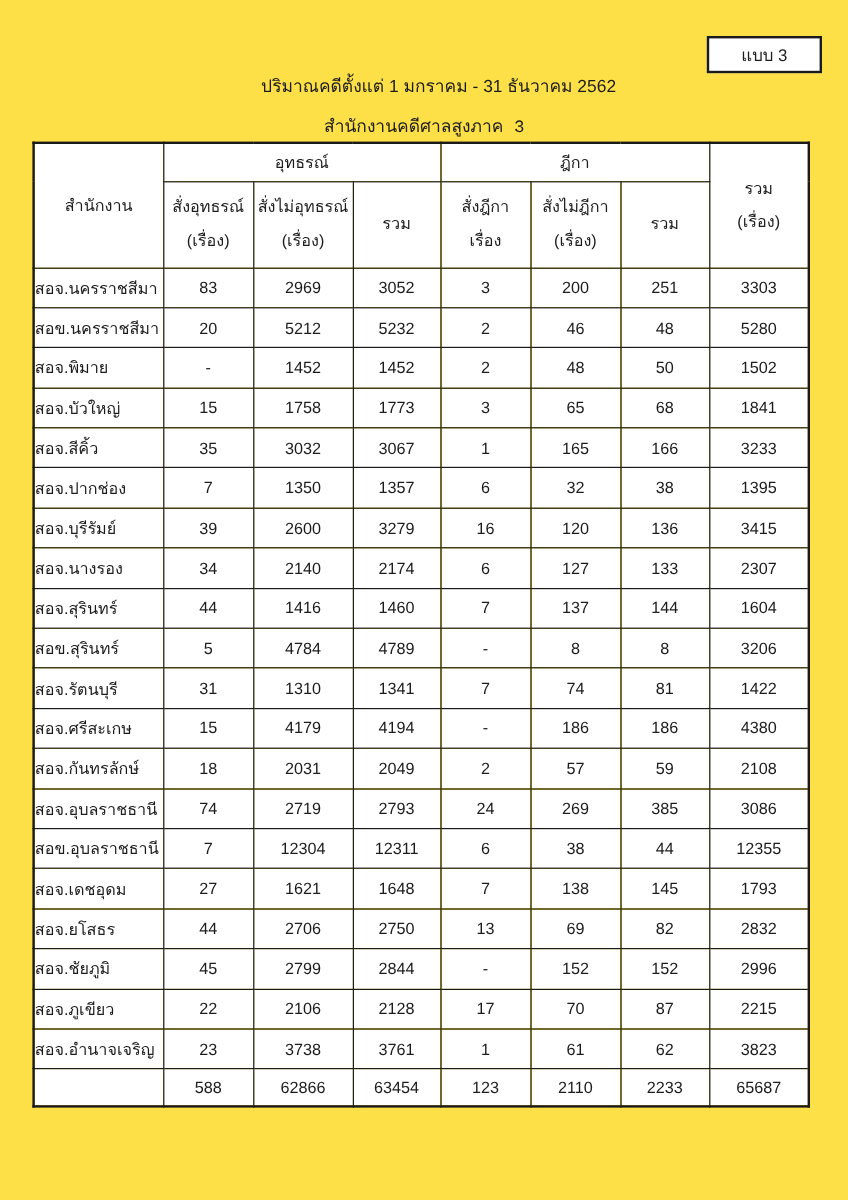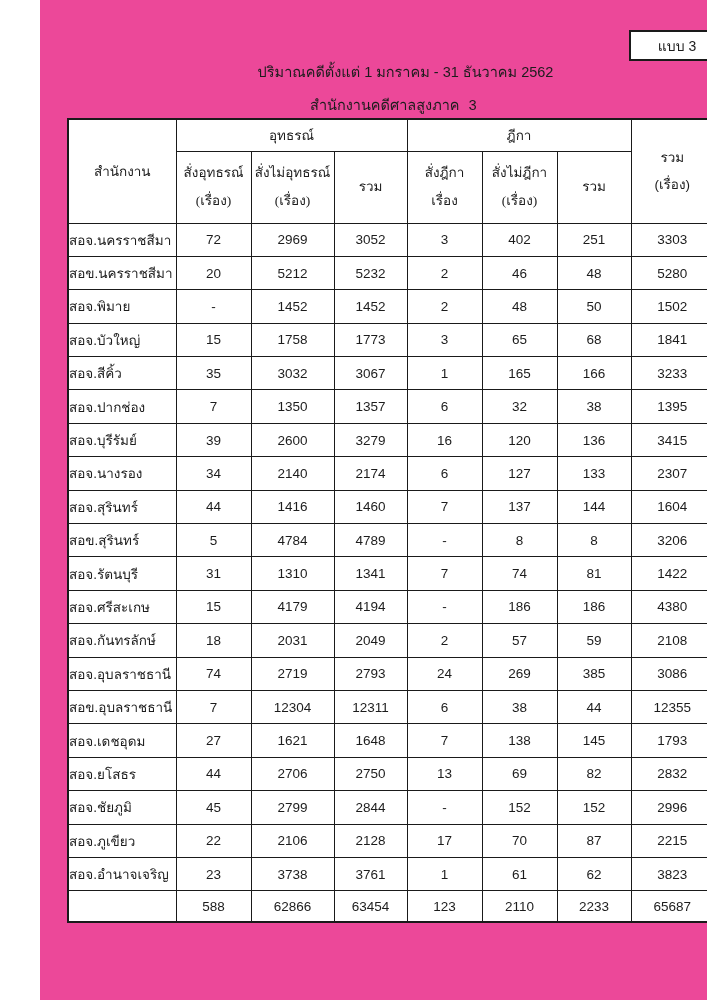--- a/index.html
+++ b/index.html
@@ -11,22 +11,21 @@
     width: 707px;
     height: 1000px;
     position: relative;
     font-family: "Liberation Sans", sans-serif;
     color: #1c1c1c;
     overflow: hidden;
   }
   .page {
     position: absolute;
     inset: 0;
-    background: #ec4899;
-    margin-left: 40px;
+    background: #fde047;
   }
   .form-badge {
     position: absolute;
     left: 589px;
     top: 30px;
     width: 96px;
     height: 31px;
     border: 2px solid #1a1a1a;
     box-sizing: border-box;
     display: flex;
@@ -68,21 +67,21 @@
   .case-table td {
     border: 1.5px solid #1a1a1a;
     font-weight: normal;
     text-align: center;
     vertical-align: middle;
     padding: 0;
     overflow: hidden;
     background: #ffffff;
   }
   tr.header-row-1 { height: 32px; }
-  tr.header-row-2 { height: 72px; font-family: Liberation Serif, serif; }
+  tr.header-row-2 { height: 72px; }
   .case-table tbody tr { height: 33.4px; }
   tr.totals-row { height: 31px; }
   td.office-cell {
     text-align: left;
     padding-left: 0;
   }
   .stack {
     display: flex;
     flex-direction: column;
     align-items: center;
@@ -161,25 +160,25 @@
             <div class="stack">
               <div>รวม</div>
             </div>
           </th>
         </tr>
     </thead>
     <tbody id="table-body">
 
     <tr>
           <td class="office-cell">สอจ.นครราชสีมา</td>
-          <td>72</td>
+          <td>83</td>
           <td>2969</td>
           <td>3052</td>
           <td>3</td>
-          <td>402</td>
+          <td>200</td>
           <td>251</td>
           <td>3303</td>
         </tr>
         <tr>
           <td class="office-cell">สอข.นครราชสีมา</td>
           <td>20</td>
           <td>5212</td>
           <td>5232</td>
           <td>2</td>
           <td>46</td>

